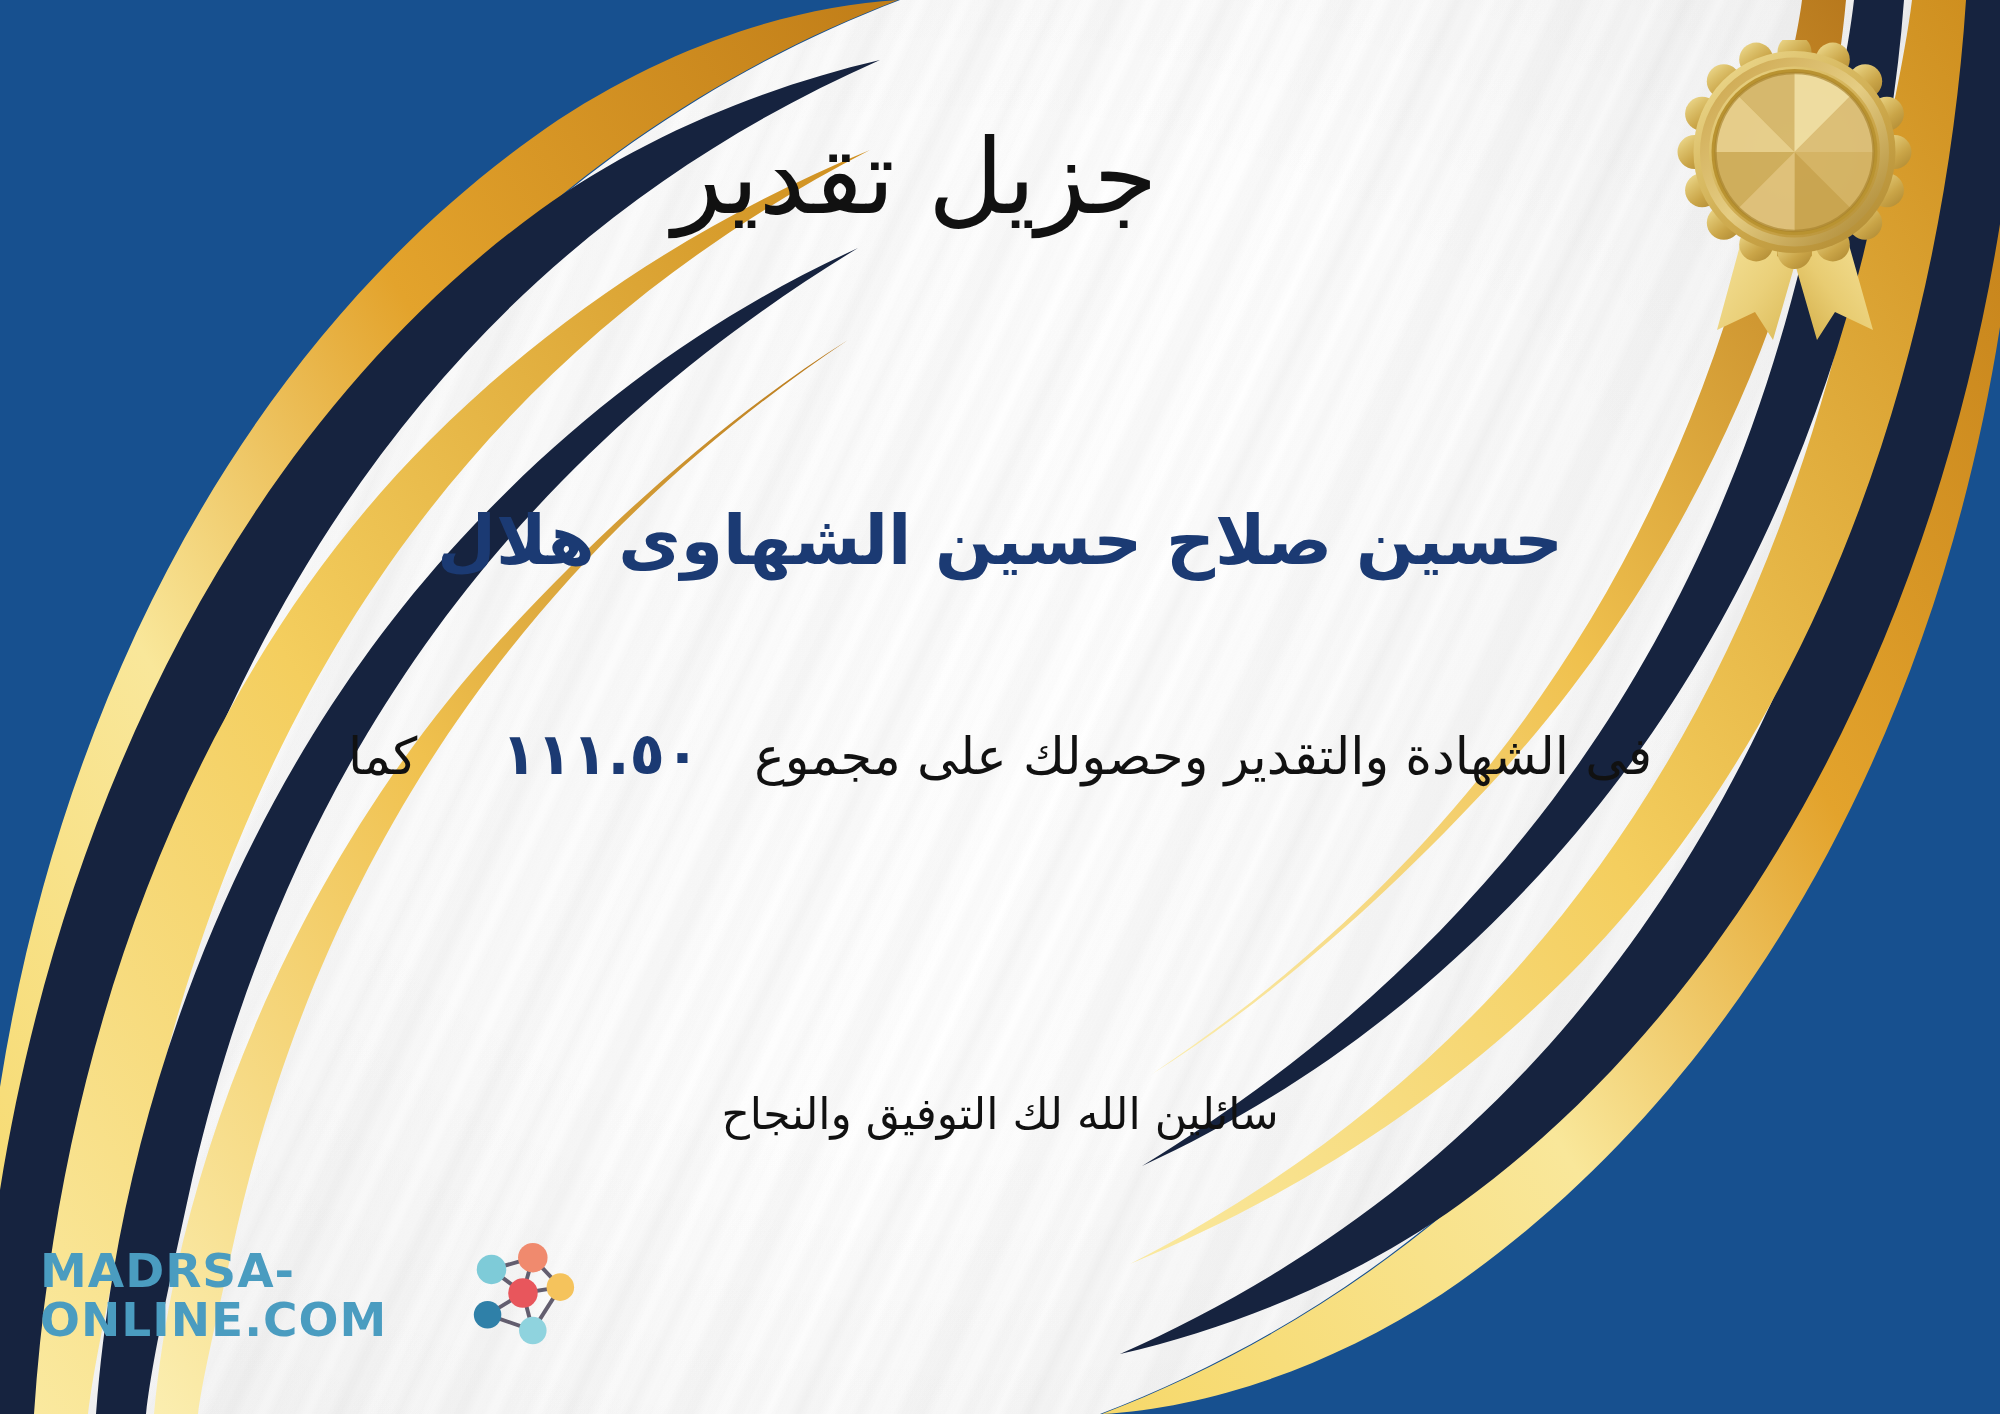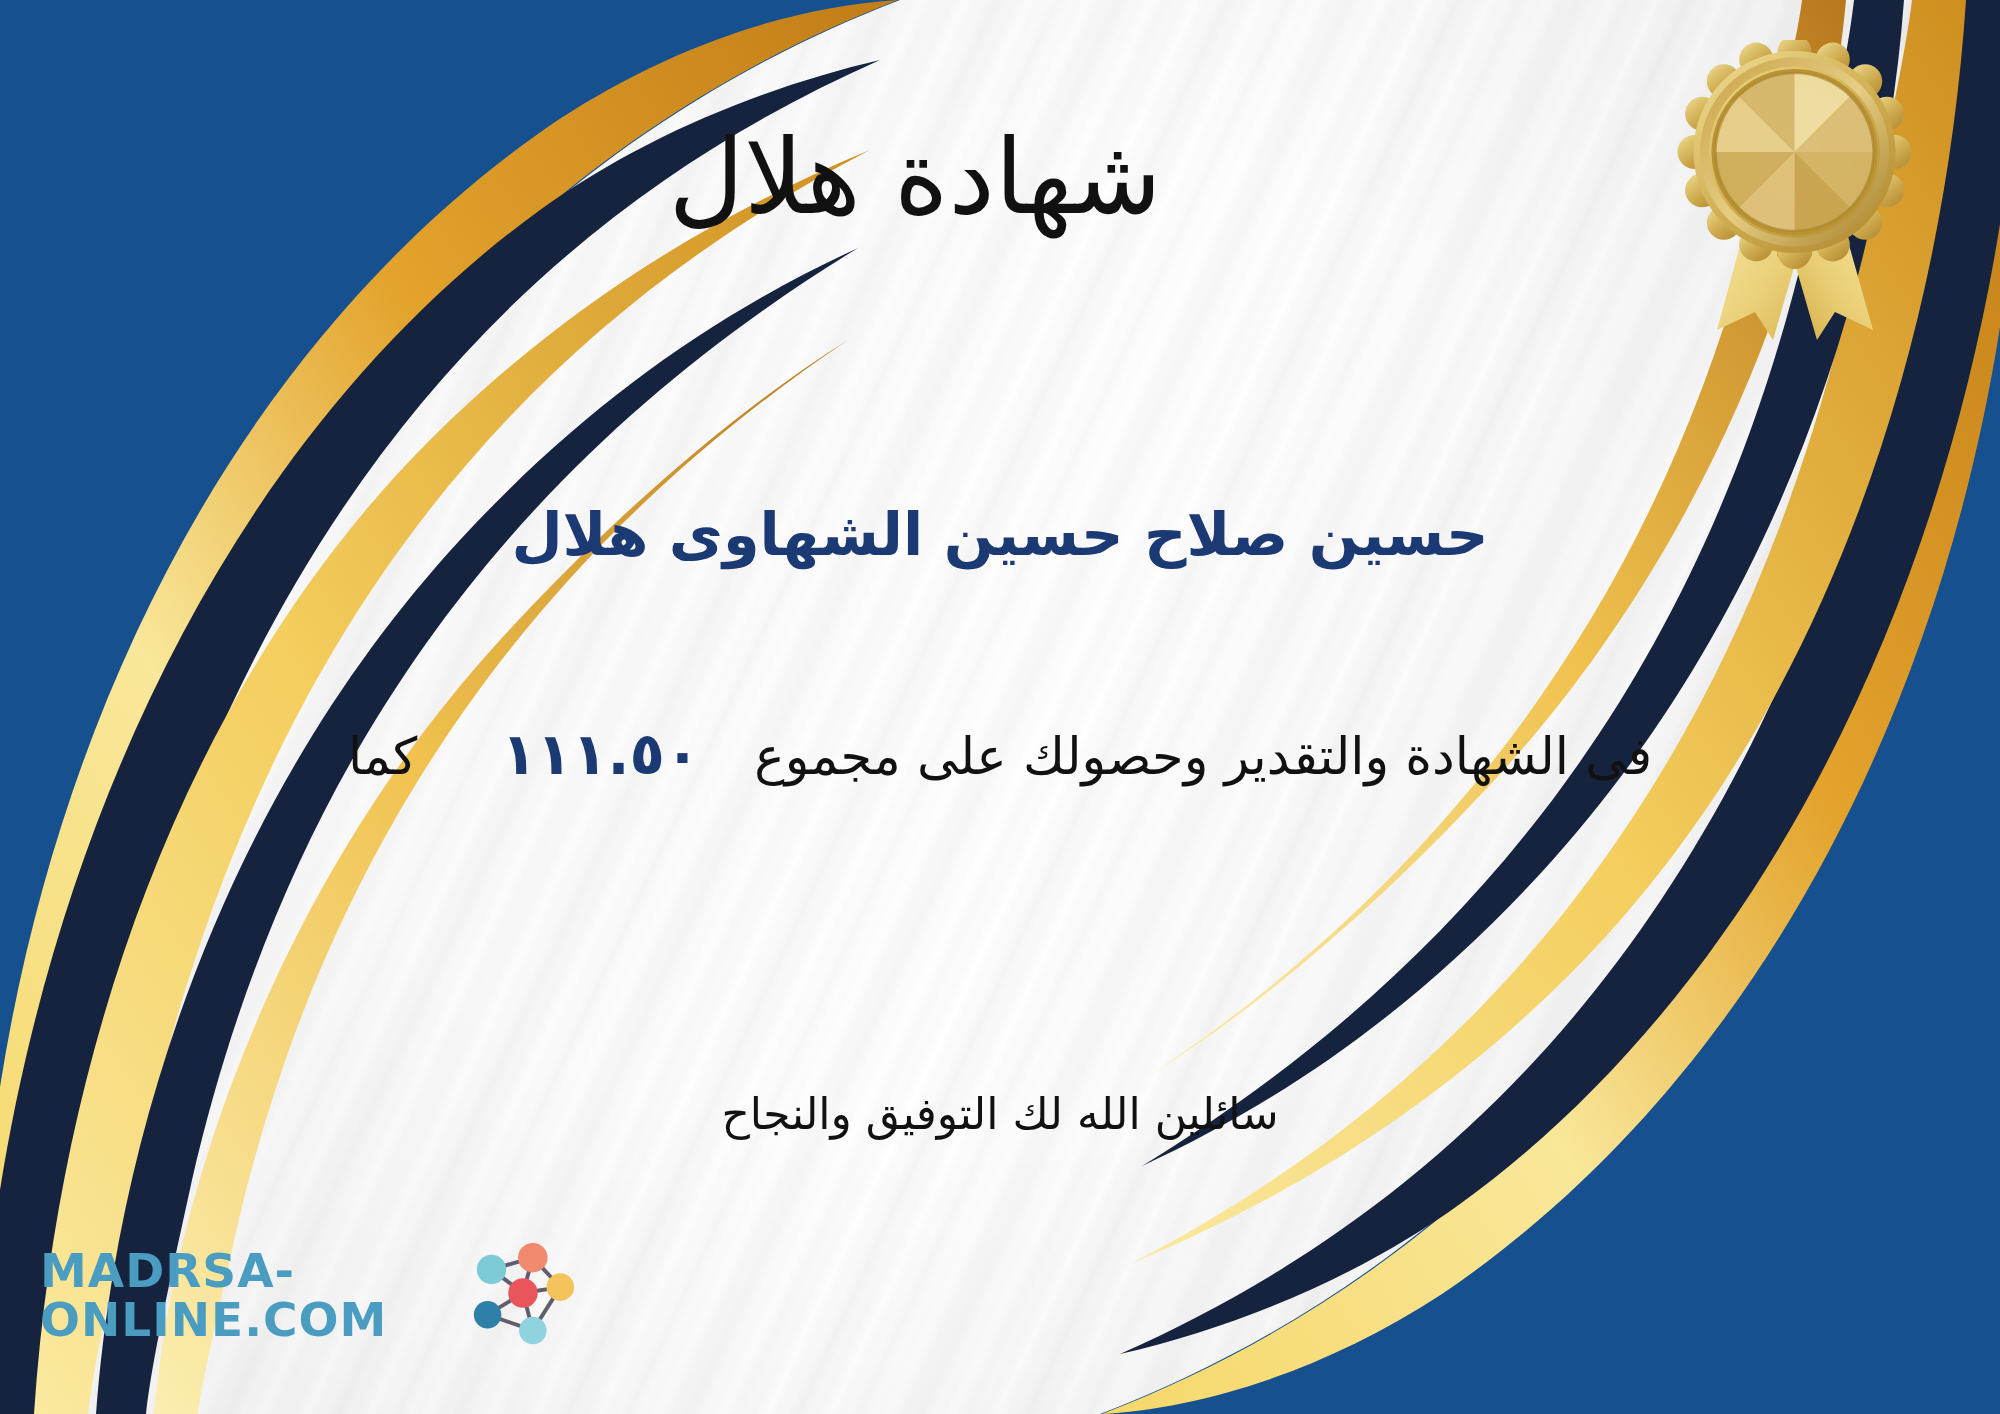--- a/index.html
+++ b/index.html
@@ -65,21 +65,21 @@
     letter-spacing:-1px;
     color:#111111;
     line-height:1.15;
     font-family:"DejaVu Sans","Liberation Sans",sans-serif;
   }
 
   .student-name{
     position:absolute;
     top:500px;left:0;right:0;
     text-align:center;
-    font-size:59px;
+    font-size:68px;
     font-weight:bold;
     color:#1b3a73;
     line-height:1.2;
     letter-spacing:0px;
   }
 
   .body-block{
     position:absolute;
     top:705px;left:110px;right:110px;
     text-align:center;
@@ -289,21 +289,21 @@
           <path d="M0,0 L0,-79 A79,79 0 0,1 55.9,-55.9 Z" fill="#f1e0a5"></path>
           <path d="M0,0 L55.9,-55.9 A79,79 0 0,1 79,0 Z" fill="#ddc079"></path>
         </g>
         <circle cx="0" cy="0" r="79" fill="none" stroke="#a8822c" stroke-width="2.5" opacity="0.65"></circle>
       </g>
     </svg>
   </div>
 
   <div class="content">
 
-    <div class="cert-title">شهادة هلال</div>
+    <div class="cert-title">جزيل تقدير</div>
 
     <div class="student-name">حسين صلاح حسين الشهاوى هلال</div>
 
     <div class="body-block">
 
       <div class="line-grade">
         <span>فى الشهادة والتقدير وحصولك على مجموع</span>
         <span class="spacer-r"></span>
         <span class="grade-val">١١١.٥٠</span>
         <span class="spacer-l"></span>

